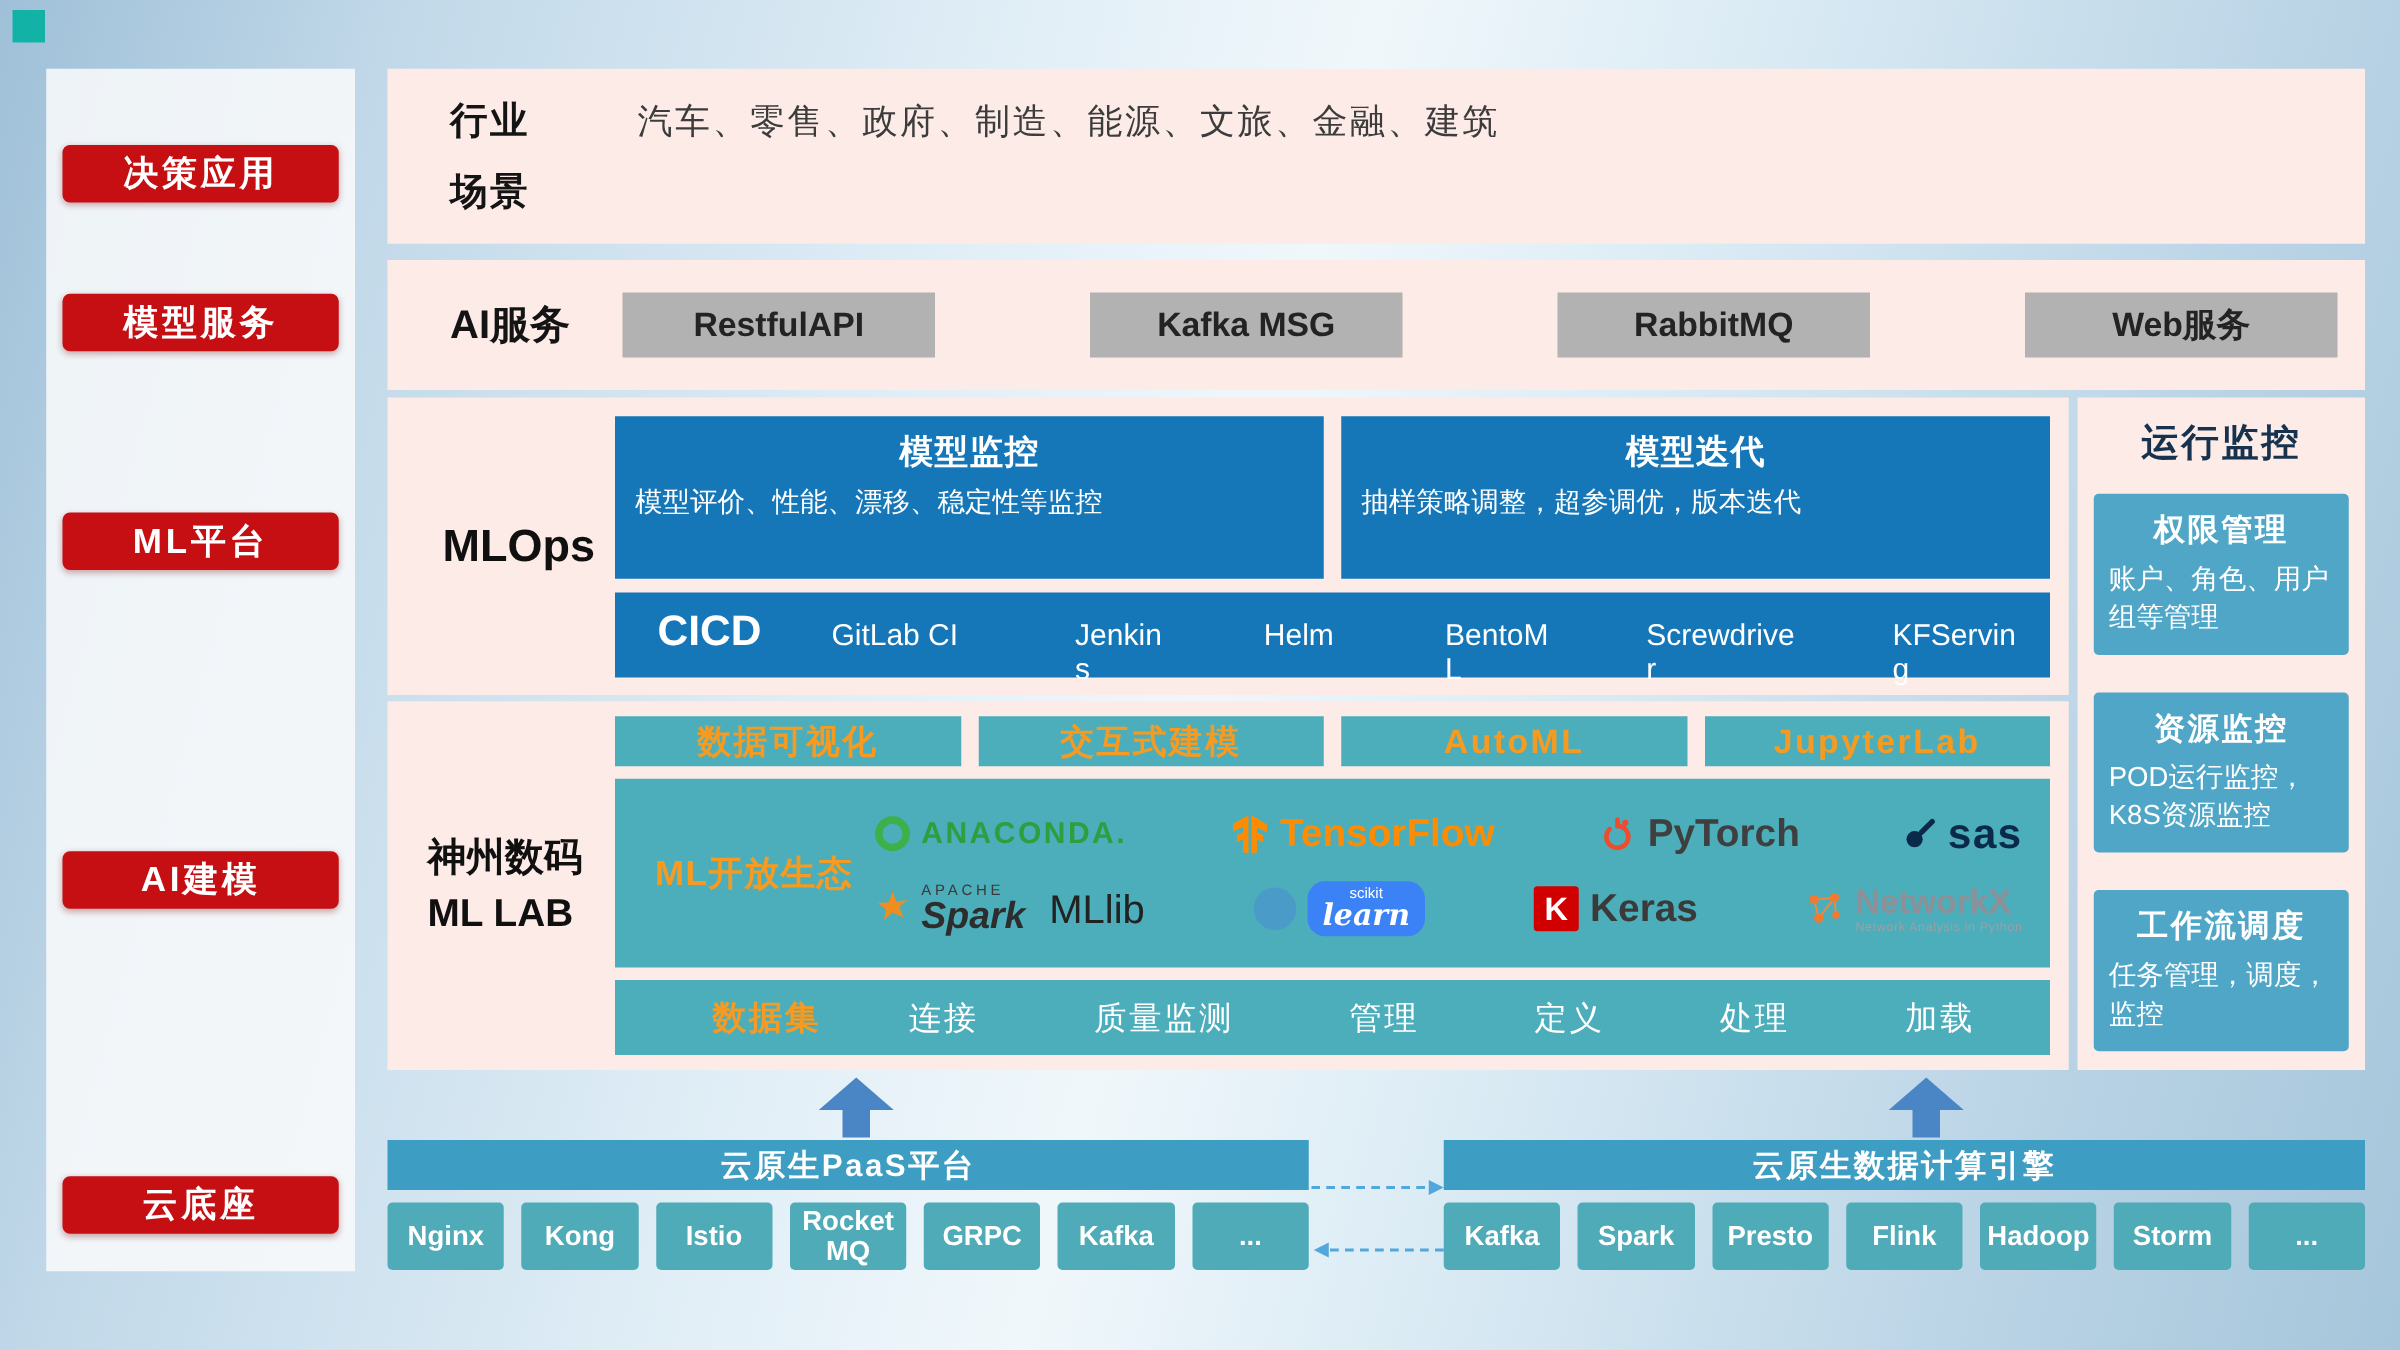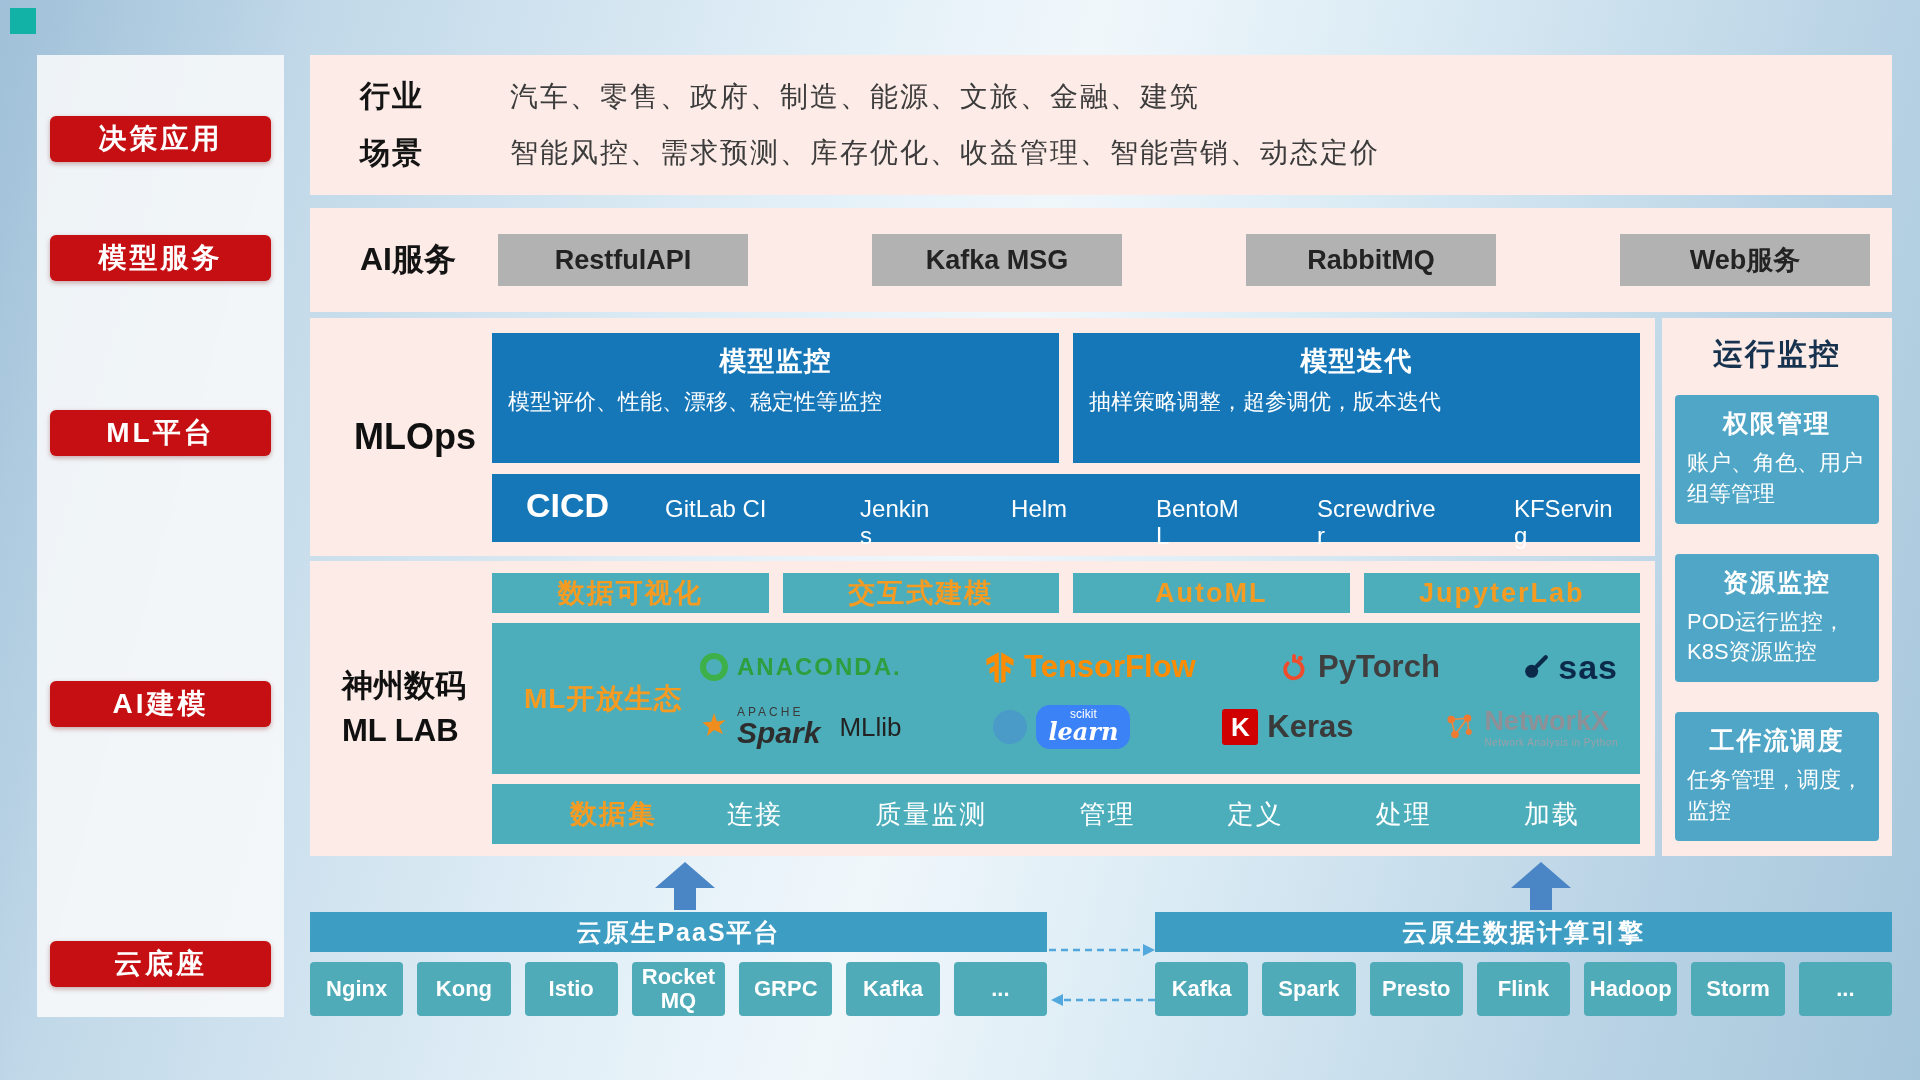--- a/index.html
+++ b/index.html
@@ -58,21 +58,21 @@
   .eco-row{display:flex;align-items:center;justify-content:space-between;padding:0 8px;}
   .logo{display:flex;align-items:center;gap:9px;}
   .ana-ring{width:28px;height:28px;border:6px solid #3eb049;border-radius:50%;background:transparent;}
   .ana-text{color:#2f9e3e;font-size:24px;font-weight:700;letter-spacing:2px;}
   .tf-text{color:#ff8c00;font-size:31px;font-weight:700;}
   .pt-text{color:#3f3f3f;font-size:31px;font-weight:700;}
   .sas-text{color:#0b2a4a;font-size:34px;font-weight:700;letter-spacing:1px;}
   .spark-stack{display:flex;flex-direction:column;line-height:1;}
   .apache{font-size:12px;letter-spacing:3px;color:#3a3a3a;}
   .spark-name{font-size:30px;font-weight:700;font-style:italic;color:#2d2d2d;}
-  .mllib{font-size:26px;color:#222;margin-left:10px;}
+  .mllib{font-size:32px;color:#222;margin-left:10px;}
   .sk-circle{width:34px;height:34px;border-radius:50%;background:#4a9bc8;}
   .sk-badge{background:#3b82f6;border-radius:14px;padding:3px 12px 5px;color:#fff;display:flex;flex-direction:column;align-items:center;line-height:1;}
   .sk-top{font-size:12px;}
   .sk-name{font-size:24px;font-weight:700;font-style:italic;font-family:"DejaVu Serif",serif;}
   .keras-k{width:36px;height:36px;background:#d00000;color:#fff;font-size:26px;font-weight:700;display:flex;align-items:center;justify-content:center;border-radius:3px;}
   .keras-text{font-size:31px;font-weight:700;color:#3a3a3a;}
   .nx-stack{display:flex;flex-direction:column;line-height:1.15;}
   .nx-name{font-size:27px;font-weight:700;color:#8d9197;}
   .nx-sub{font-size:10px;color:#9aa0a8;letter-spacing:0.5px;}
   .dataset{height:60px;background:#4caebb;display:flex;align-items:center;padding:0 60px 0 78px;}
@@ -116,21 +116,20 @@
     <div class="badge b4">云底座</div>
   </aside>
 
   <section class="panel industry">
     <div class="ind-row">
       <span class="ind-label">行业</span>
       <span class="ind-value">汽车、零售、政府、制造、能源、文旅、金融、建筑</span>
     </div>
     <div class="ind-row">
       <span class="ind-label">场景</span>
-      <span class="ind-value">智能风控、需求预测、库存优化、收益管理、智能营销、动态定价</span>
     </div>
   </section>
 
   <section class="panel service">
     <span class="svc-label">AI服务</span>
     <div class="svc-buttons">
       <div class="svc-btn">RestfulAPI</div>
       <div class="svc-btn">Kafka MSG</div>
       <div class="svc-btn">RabbitMQ</div>
       <div class="svc-btn">Web服务</div>

